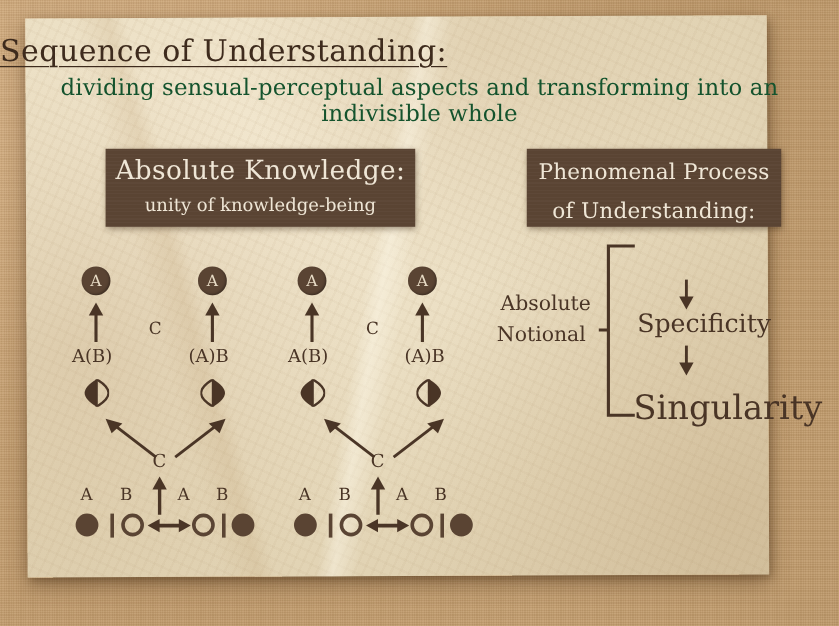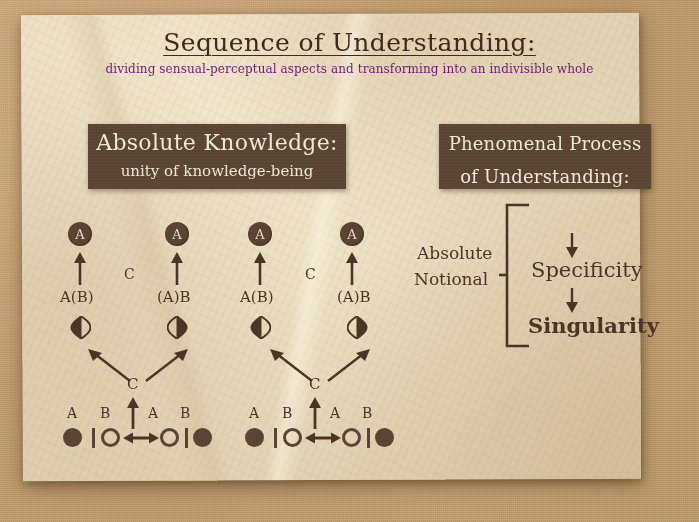--- a/index.html
+++ b/index.html
@@ -47,28 +47,28 @@
     content:"";position:absolute;inset:0;
     background:
       linear-gradient(100deg, transparent 46%, rgba(255,250,235,.45) 48%, transparent 51%),
       linear-gradient(255deg, transparent 72%, rgba(190,160,115,.20) 74%, transparent 78%);
     pointer-events:none;
   }
   #stage{position:absolute;inset:0;}
 
   
   #title{
-    position:absolute;left:0;right:0;top:28px;text-align:center;
+    position:absolute;left:0;right:0;top:28px;
     font-size:25px;letter-spacing:.4px;color:#3e2b1d;
     text-decoration:underline;text-underline-offset:4px;
     text-decoration-thickness:1px;
   }
   #subtitle{
     position:absolute;left:0;right:0;top:62px;text-align:center;
-    font-size:12px;color:#701a75;letter-spacing:.1px;
+    font-size:19px;color:#14532d;letter-spacing:.1px;
   }
 
   
   .darkbox{
     position:absolute;background:#5a4433;color:#efe6d6;
     text-align:center;box-shadow:1px 2px 5px rgba(60,40,20,.45);
   }
   .darkbox:before{
     content:"";position:absolute;inset:0;
     background:repeating-linear-gradient(0deg, rgba(255,255,255,.025) 0 1px, transparent 1px 3px);
@@ -249,21 +249,21 @@
 
   <div class="lbl" style="left:417px;top:243px;font-size:17px;">Absolute</div>
   <div class="lbl" style="left:414px;top:269px;font-size:17px;">Notional</div>
 
   <svg id="bracket" width="40" height="145">
     <path class="stroke" stroke-width="2.6" d="M30,2 L8,2 L8,143 L30,143"></path>
     <path class="stroke" stroke-width="2.6" d="M8,72 L-14,72"></path>
   </svg>
 
   <div class="lbl" style="left:531px;top:258px;font-size:21px;">Specificity</div>
-  <div class="lbl" style="left:528px;top:313px;font-size:21px;font-weight:bold;">Singularity</div>
+  <div class="lbl" style="left:528px;top:323px;font-size:28px;">Singularity</div>
 
   <svg class="arrow" style="left:565px;top:233px;" width="16" height="25">
     <path class="stroke" stroke-width="2.4" d="M7,0 L7,17"></path>
     <path class="fillink" d="M7,25 L13,14 L1,14 Z"></path>
   </svg>
   <svg class="arrow" style="left:565px;top:288px;" width="16" height="25">
     <path class="stroke" stroke-width="2.4" d="M7,0 L7,17"></path>
     <path class="fillink" d="M7,25 L13,14 L1,14 Z"></path>
   </svg>
 

